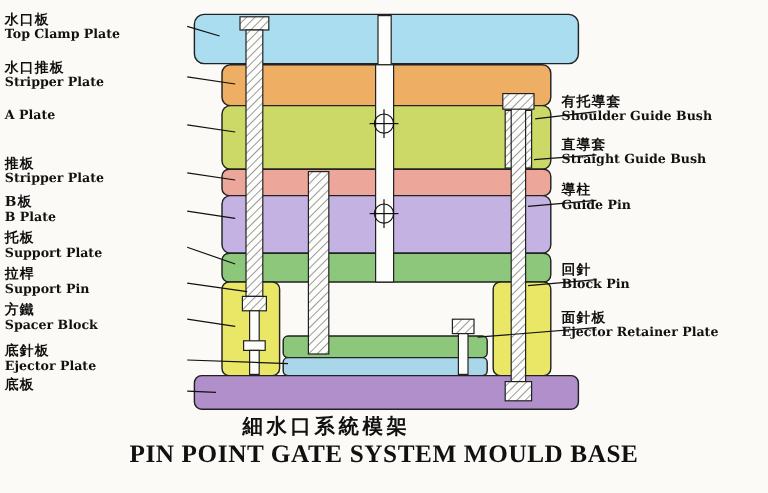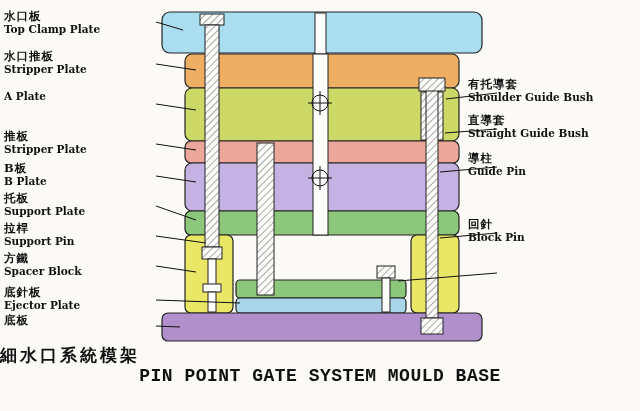--- a/index.html
+++ b/index.html
@@ -4,25 +4,25 @@
 <style>
   html,body{margin:0;padding:0;}
   body{background:#fbfaf6;font-family:"DejaVu Serif","Liberation Serif",serif;}
   .canvas{position:relative;width:640px;height:411px;background:#fbfaf6;overflow:hidden;}
   svg.diagram{position:absolute;left:0;top:0;}
   .label{position:absolute;line-height:13px;color:#111;}
   .label .zh{font-size:11.5px;font-weight:bold;letter-spacing:1px;}
   .label .en{font-size:10.5px;font-weight:bold;}
   .label.left{left:4px;width:148px;}
   .label.right{left:468px;width:142px;text-align:left;}
-  .title-zh{position:absolute;top:344px;left:0;width:544px;text-align:left;
+  .title-zh{position:absolute;top:344px;left:0;width:544px;text-align:center;
             font-size:17px;font-weight:bold;letter-spacing:3px;color:#111;}
   .title-en{position:absolute;top:366px;left:0;width:640px;text-align:center;
-            font-family:Liberation Mono, monospace;
-            font-size:18px;font-weight:bold;letter-spacing:0.5px;color:#111;}
+            font-family:Liberation Serif, serif;
+            font-size:21px;font-weight:bold;letter-spacing:0.5px;color:#111;}
 </style>
 </head>
 <body>
 
 <div class="canvas">
 
   <svg class="diagram" width="640" height="411" viewBox="0 0 640 411">
     <defs>
       <pattern id="hatch" patternUnits="userSpaceOnUse" width="5" height="5" patternTransform="rotate(45)">
         <rect width="5" height="5" fill="#fdfdfb"></rect>
@@ -145,18 +145,20 @@
   </div>
   <div class="label right" style="top:152px">
     <div class="zh">導柱</div>
     <div class="en">Guide Pin</div>
   </div>
   <div class="label right" style="top:218px">
     <div class="zh">回針</div>
     <div class="en">Block Pin</div>
   </div>
   <div class="label right" style="top:258px">
+    <div class="zh">面針板</div>
+    <div class="en">Ejector Retainer Plate</div>
   </div>
 
   <div class="title-zh">細水口系統模架</div>
   <div class="title-en">PIN POINT GATE SYSTEM MOULD BASE</div>
 
 </div>
 
 </body></html>

